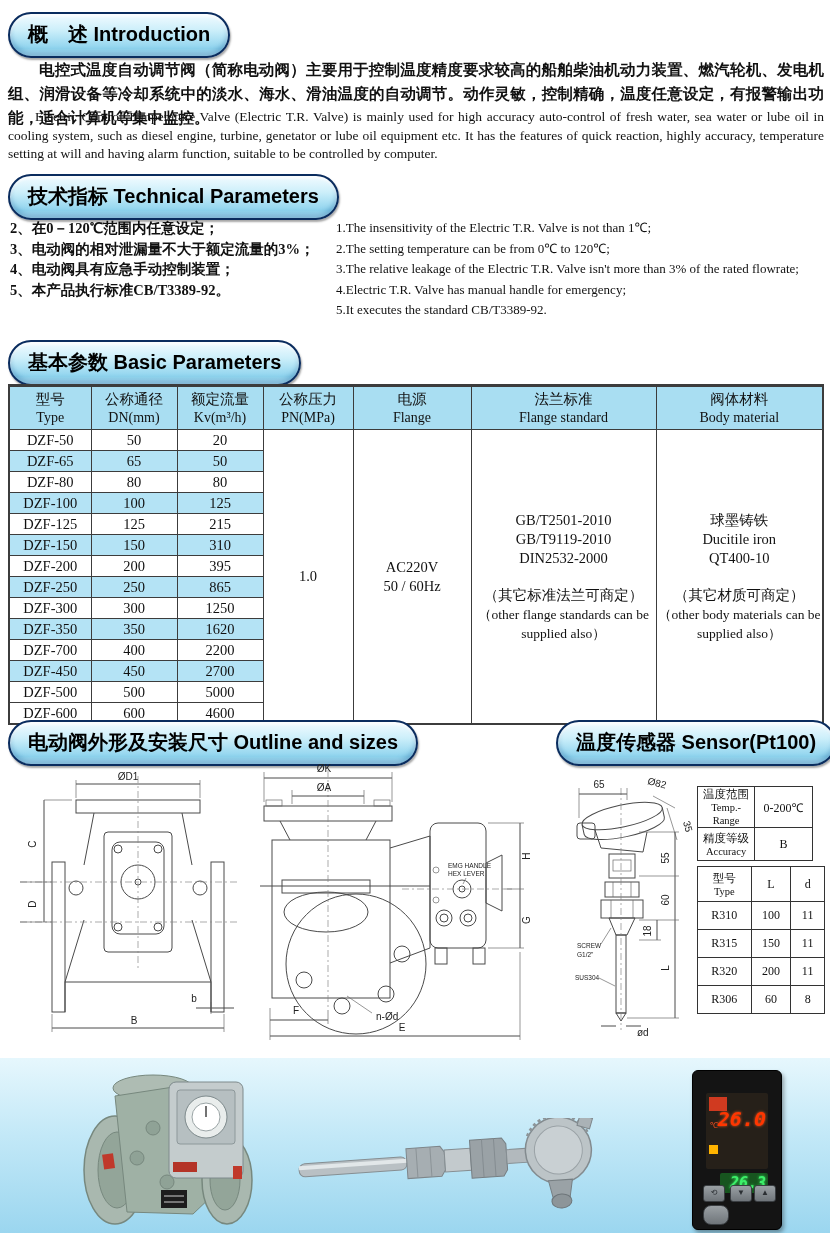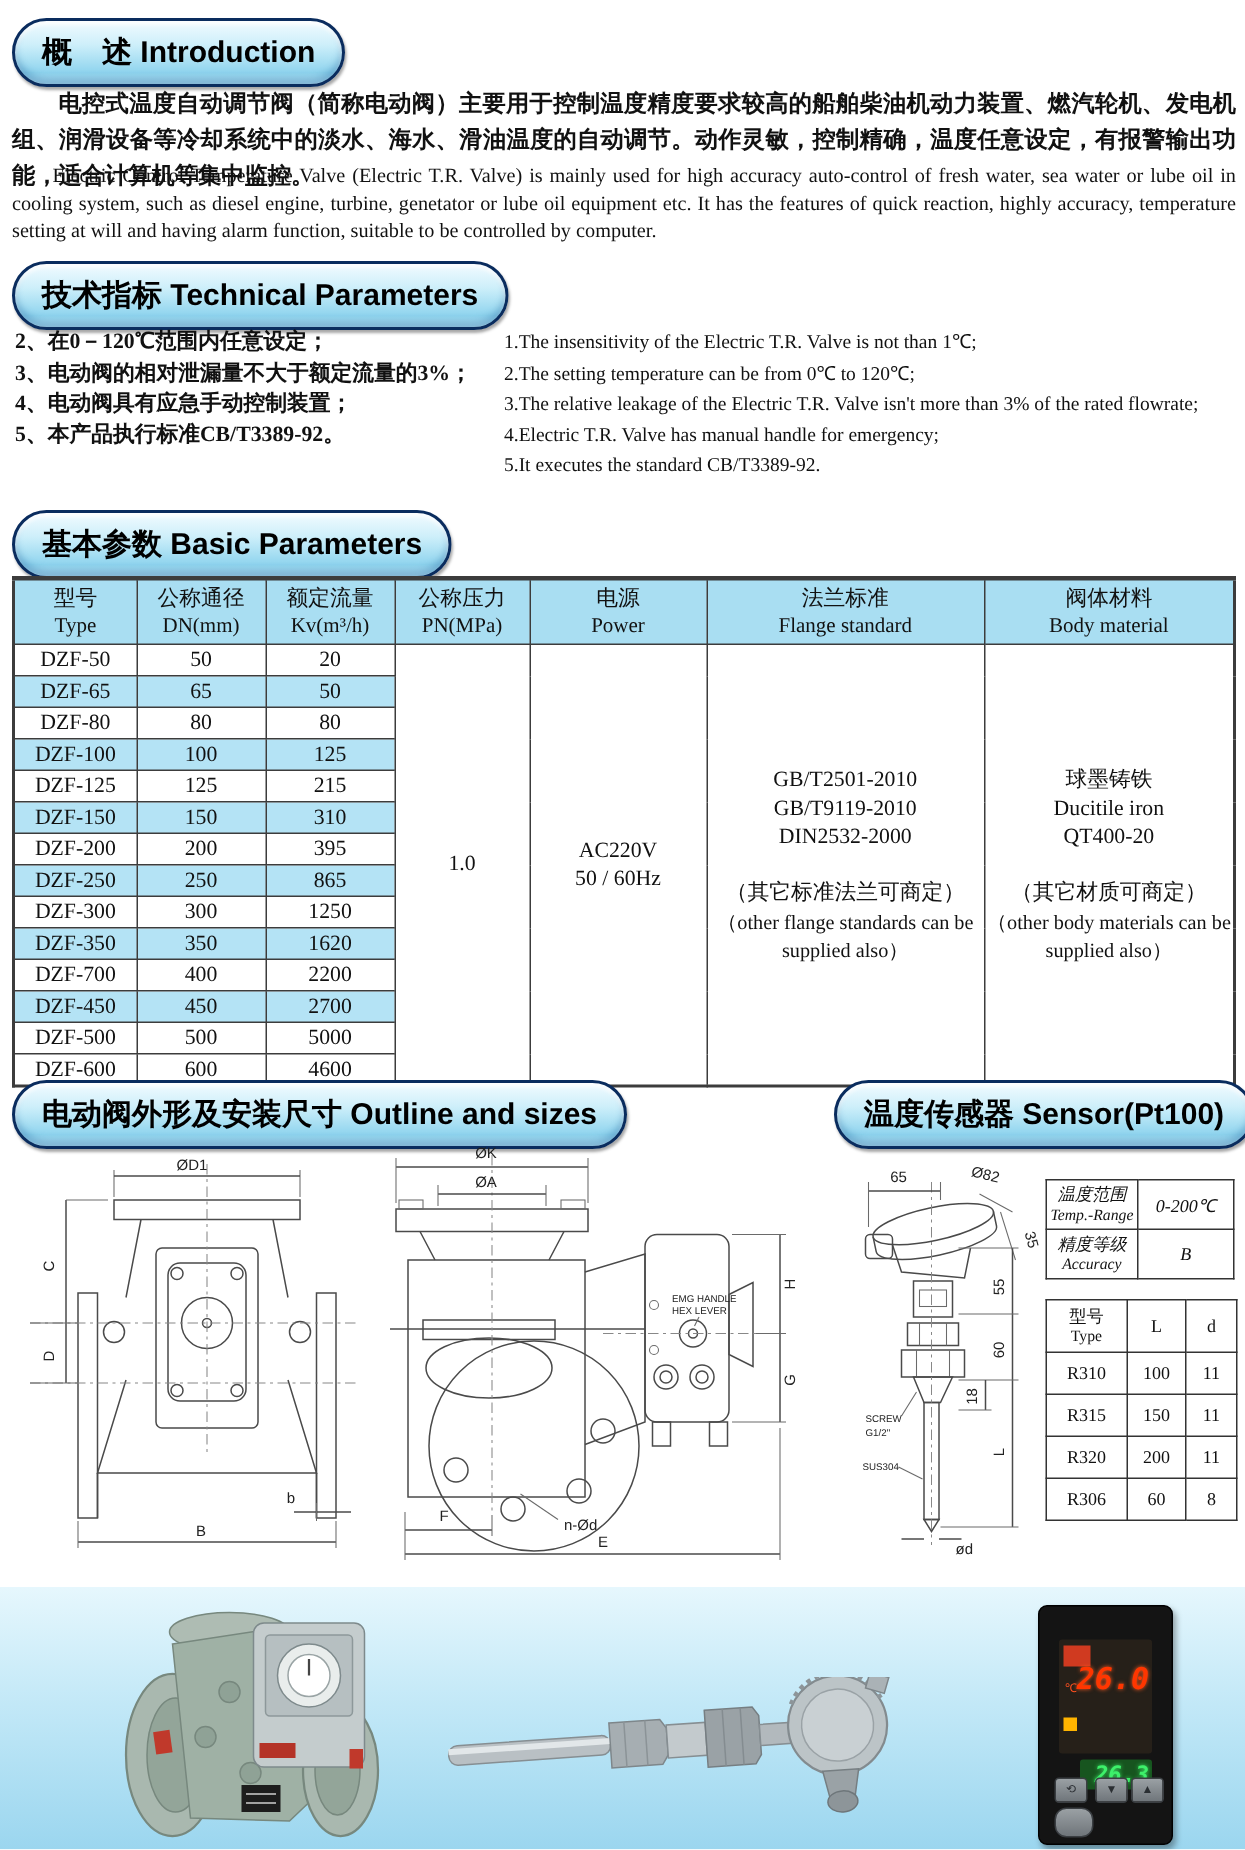--- a/index.html
+++ b/index.html
@@ -110,21 +110,21 @@
         <th>
             <div class="h1">额定流量</div>
             <div class="h2">Kv(m³/h)</div>
           </th>
         <th>
             <div class="h1">公称压力</div>
             <div class="h2">PN(MPa)</div>
           </th>
         <th>
             <div class="h1">电源</div>
-            <div class="h2">Power</div>
+            <div class="h2">Flange</div>
           </th>
         <th>
             <div class="h1">法兰标准</div>
             <div class="h2">Flange standard</div>
           </th>
         <th>
             <div class="h1">阀体材料</div>
             <div class="h2">Body material</div>
           </th>
       </tr>
@@ -146,21 +146,21 @@
           <div>GB/T9119-2010</div>
           <div>DIN2532-2000</div>
           <div class="sp"></div>
           <div>（其它标准法兰可商定）</div>
           <div class="small">（other flange standards can be</div>
           <div class="small">supplied also）</div>
         </td>
         <td class="merged" rowspan="14">
           <div>球墨铸铁</div>
           <div>Ducitile iron</div>
-          <div>QT400-20</div>
+          <div>QT400-10</div>
           <div class="sp"></div>
           <div>（其它材质可商定）</div>
           <div class="small">（other body materials can be</div>
           <div class="small">supplied also）</div>
         </td>
       </tr>
       <tr>
           <td>DZF-65</td>
           <td>65</td>
           <td>50</td>
@@ -385,21 +385,21 @@
       <text class="dim" x="134" y="132" text-anchor="middle" transform="rotate(-90 134 132)">60</text>
       <text class="dim" x="116" y="163" text-anchor="middle" transform="rotate(-90 116 163)">18</text>
       <text class="dim" x="134" y="200" text-anchor="middle" transform="rotate(-90 134 200)">L</text>
       <text class="dim" x="102" y="268">ød</text>
       <text class="tiny" x="42" y="180">SCREW</text>
       <text class="tiny" x="42" y="189">G1/2"</text>
       <text class="tiny" x="40" y="212">SUS304</text>
     </g>
   </svg>
 
-  <table class="mini" style="left:697px;top:786px;width:126px;font-style:italic;">
+  <table class="mini" style="left:697px;top:786px;width:116px;">
     <colgroup>
         <col style="width:62px">
         <col style="width:66px">
       </colgroup>
     <tbody>
         <tr>
       <td style="height:32px;">
         <div class="l1">温度范围</div>
         <div class="l2">Temp.-Range</div>
       </td>

